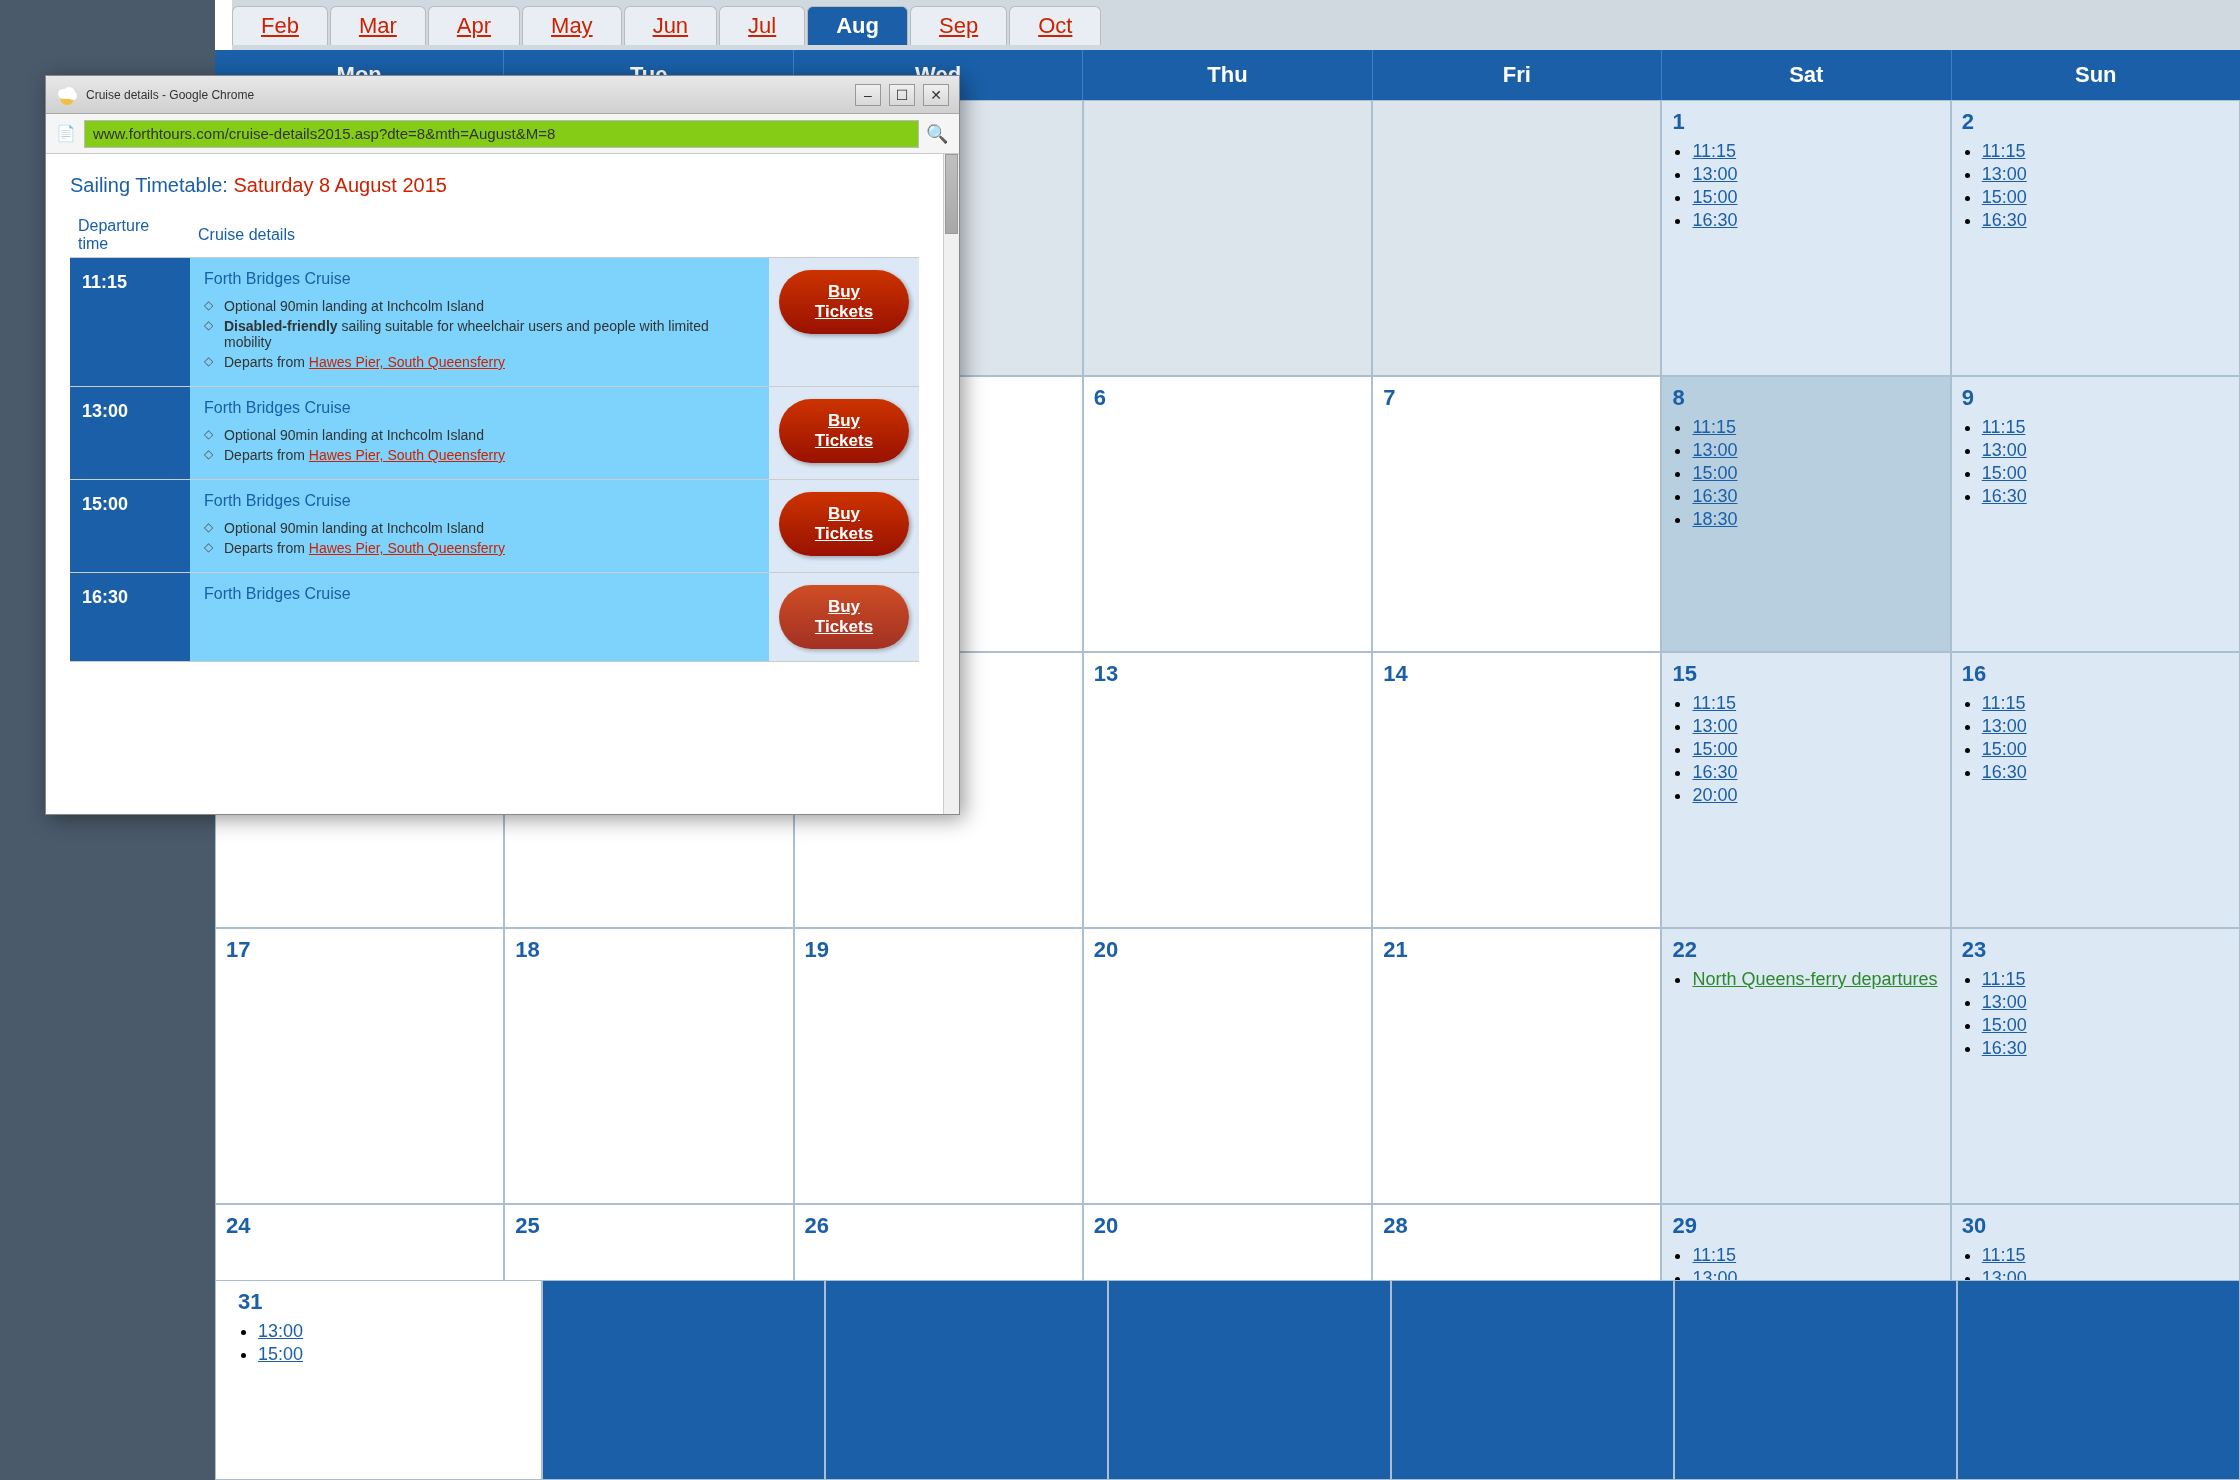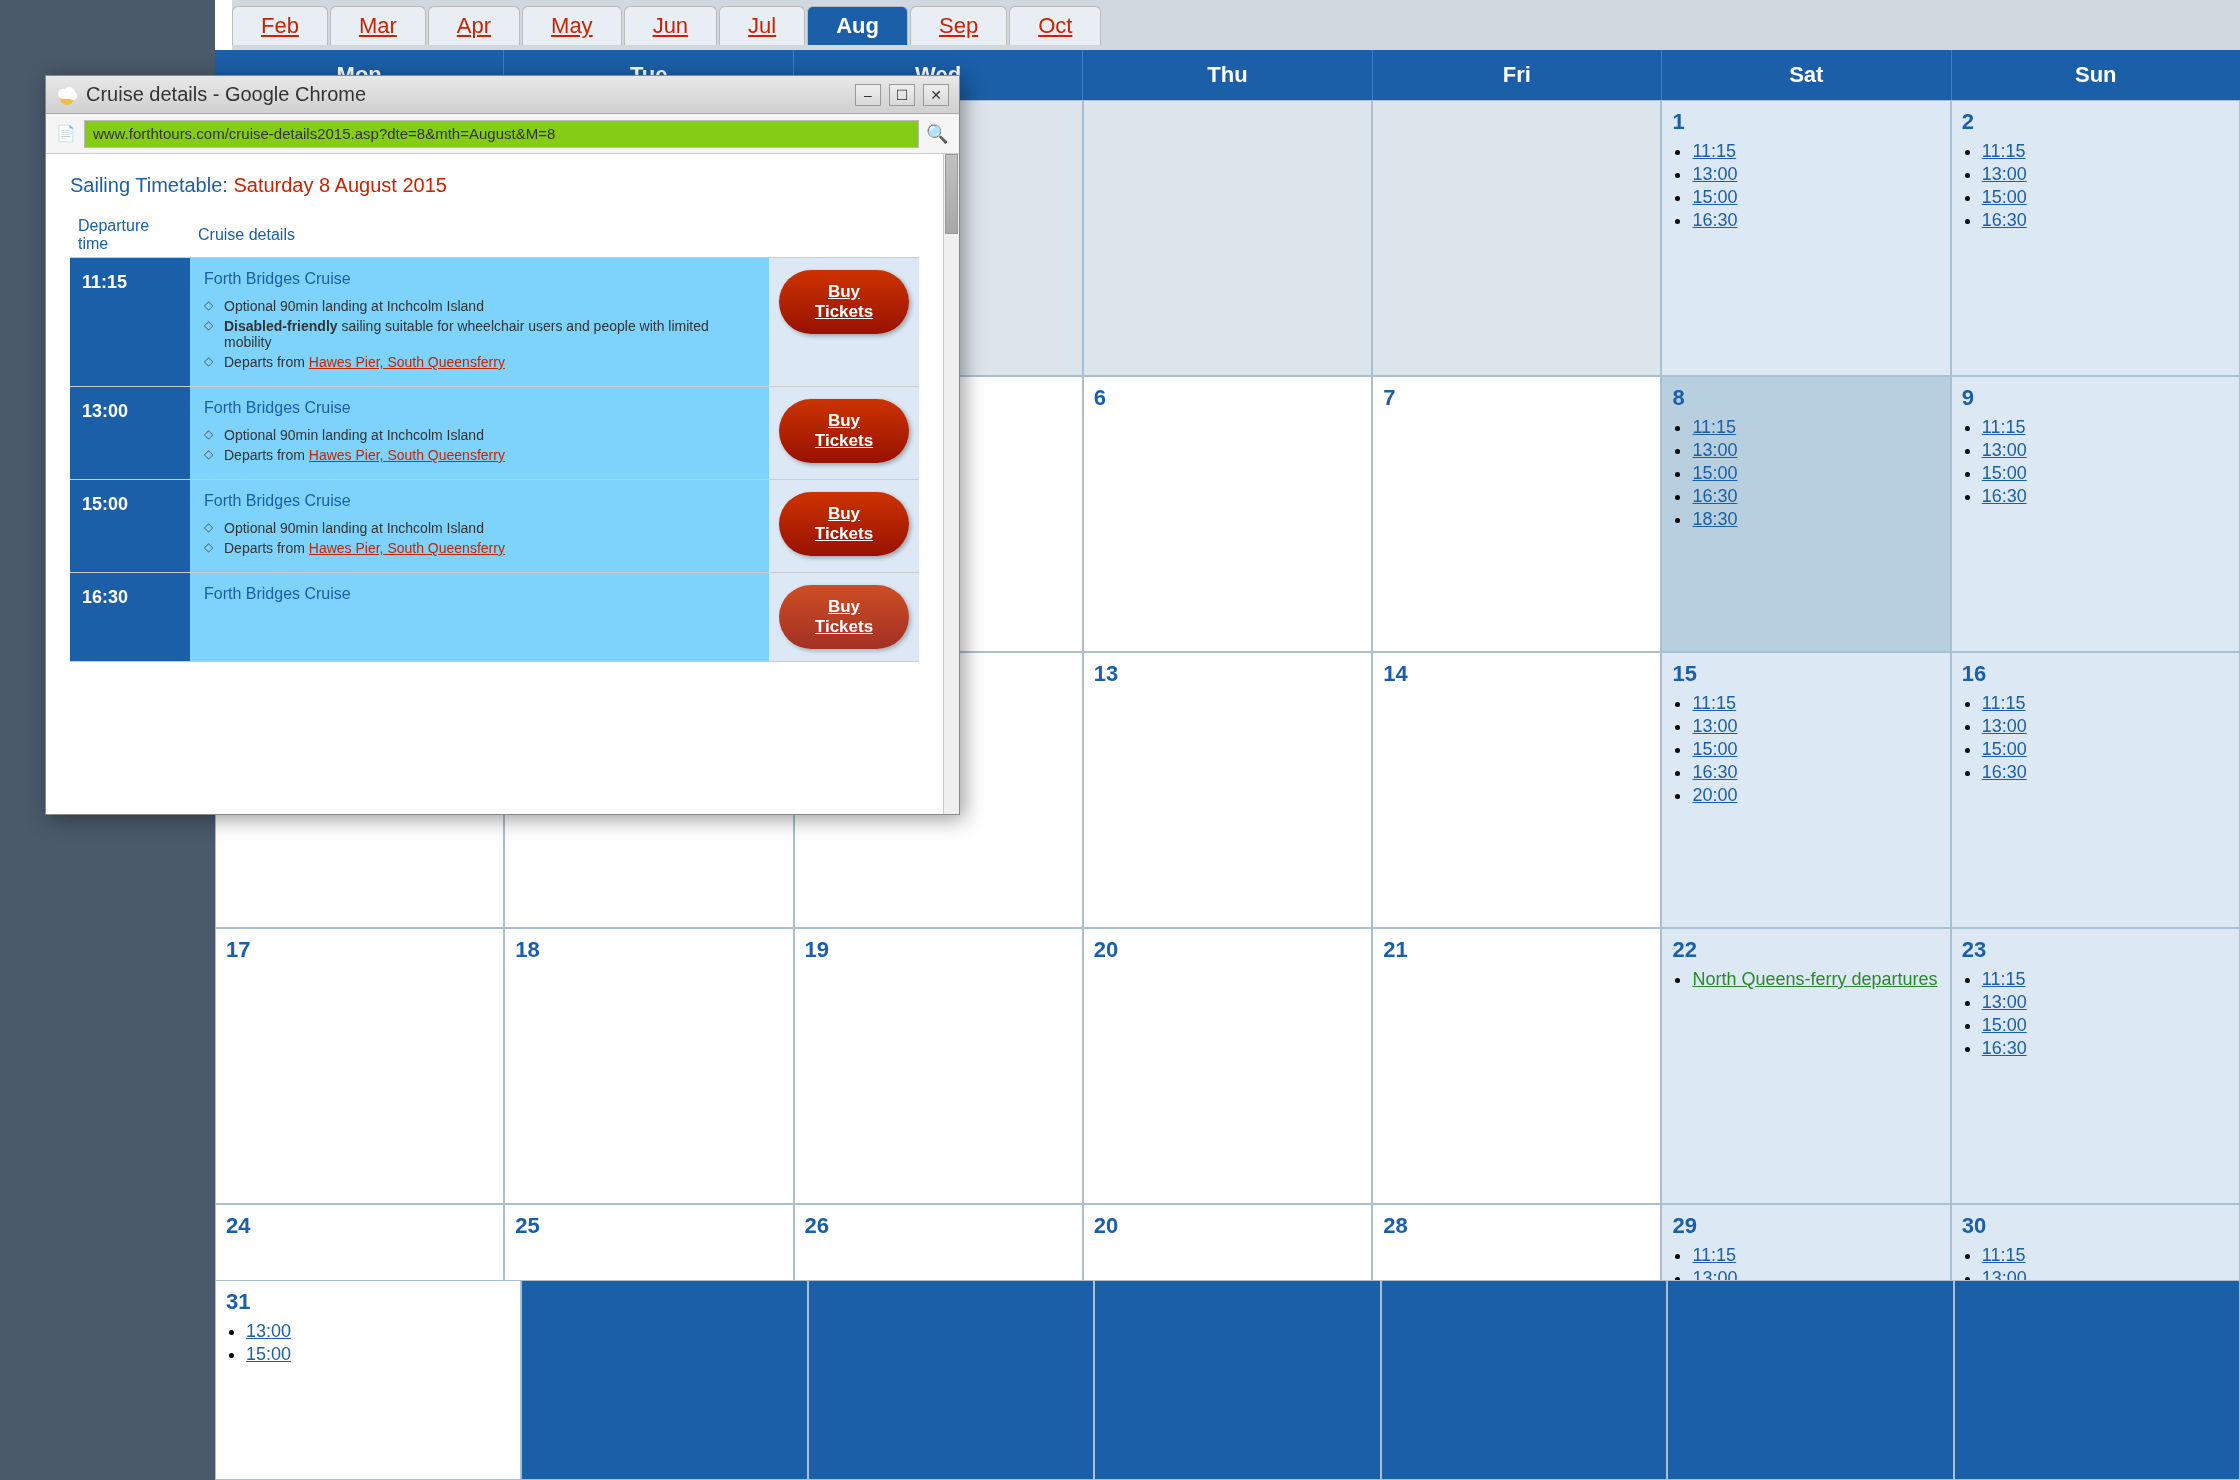--- a/index.html
+++ b/index.html
@@ -142,21 +142,21 @@
       gap: 8px;
       border-radius: 2px 2px 0 0;
     }
     .chrome-icon {
       width: 22px;
       height: 22px;
       flex-shrink: 0;
     }
     .chrome-title {
       flex: 1;
-      font-size: 20px;
+      font-size: 12px;
       color: #333;
     }
     .chrome-btn {
       width: 26px;
       height: 22px;
       border: 1px solid #999;
       background: linear-gradient(to bottom, #f0f0f0, #d8d8d8);
       display: flex;
       align-items: center;
       justify-content: center;
@@ -504,21 +504,21 @@
     <ul class="cal-times">
       <li><a href="#">11:15</a></li>
       <li><a href="#">13:00</a></li>
       <li><a href="#">15:00</a></li>
       <li><a href="#">16:30</a></li>
     </ul>
   </div>
 </div>
 
 <div style="position:absolute; bottom:0; left:215px; right:0; height:200px; display:flex; background:#1a5fa8;">
-  <div style="flex:1; border:1px solid #aabfd0; background:white; padding:8px 10px;">
+  <div style="flex:1; border:1px solid #aabfd0; background:white; padding:8px 22px;">
     <div class="cal-date">31</div>
     <ul class="cal-times">
       <li><a href="#">13:00</a></li>
       <li><a href="#">15:00</a></li>
     </ul>
   </div>
   <div style="flex:1; border:1px solid #aabfd0; background:#1a5fa8;"></div>
   <div style="flex:1; border:1px solid #aabfd0; background:#1a5fa8;"></div>
   <div style="flex:1; border:1px solid #aabfd0; background:#1a5fa8;"></div>
   <div style="flex:1; border:1px solid #aabfd0; background:#1a5fa8;"></div>

